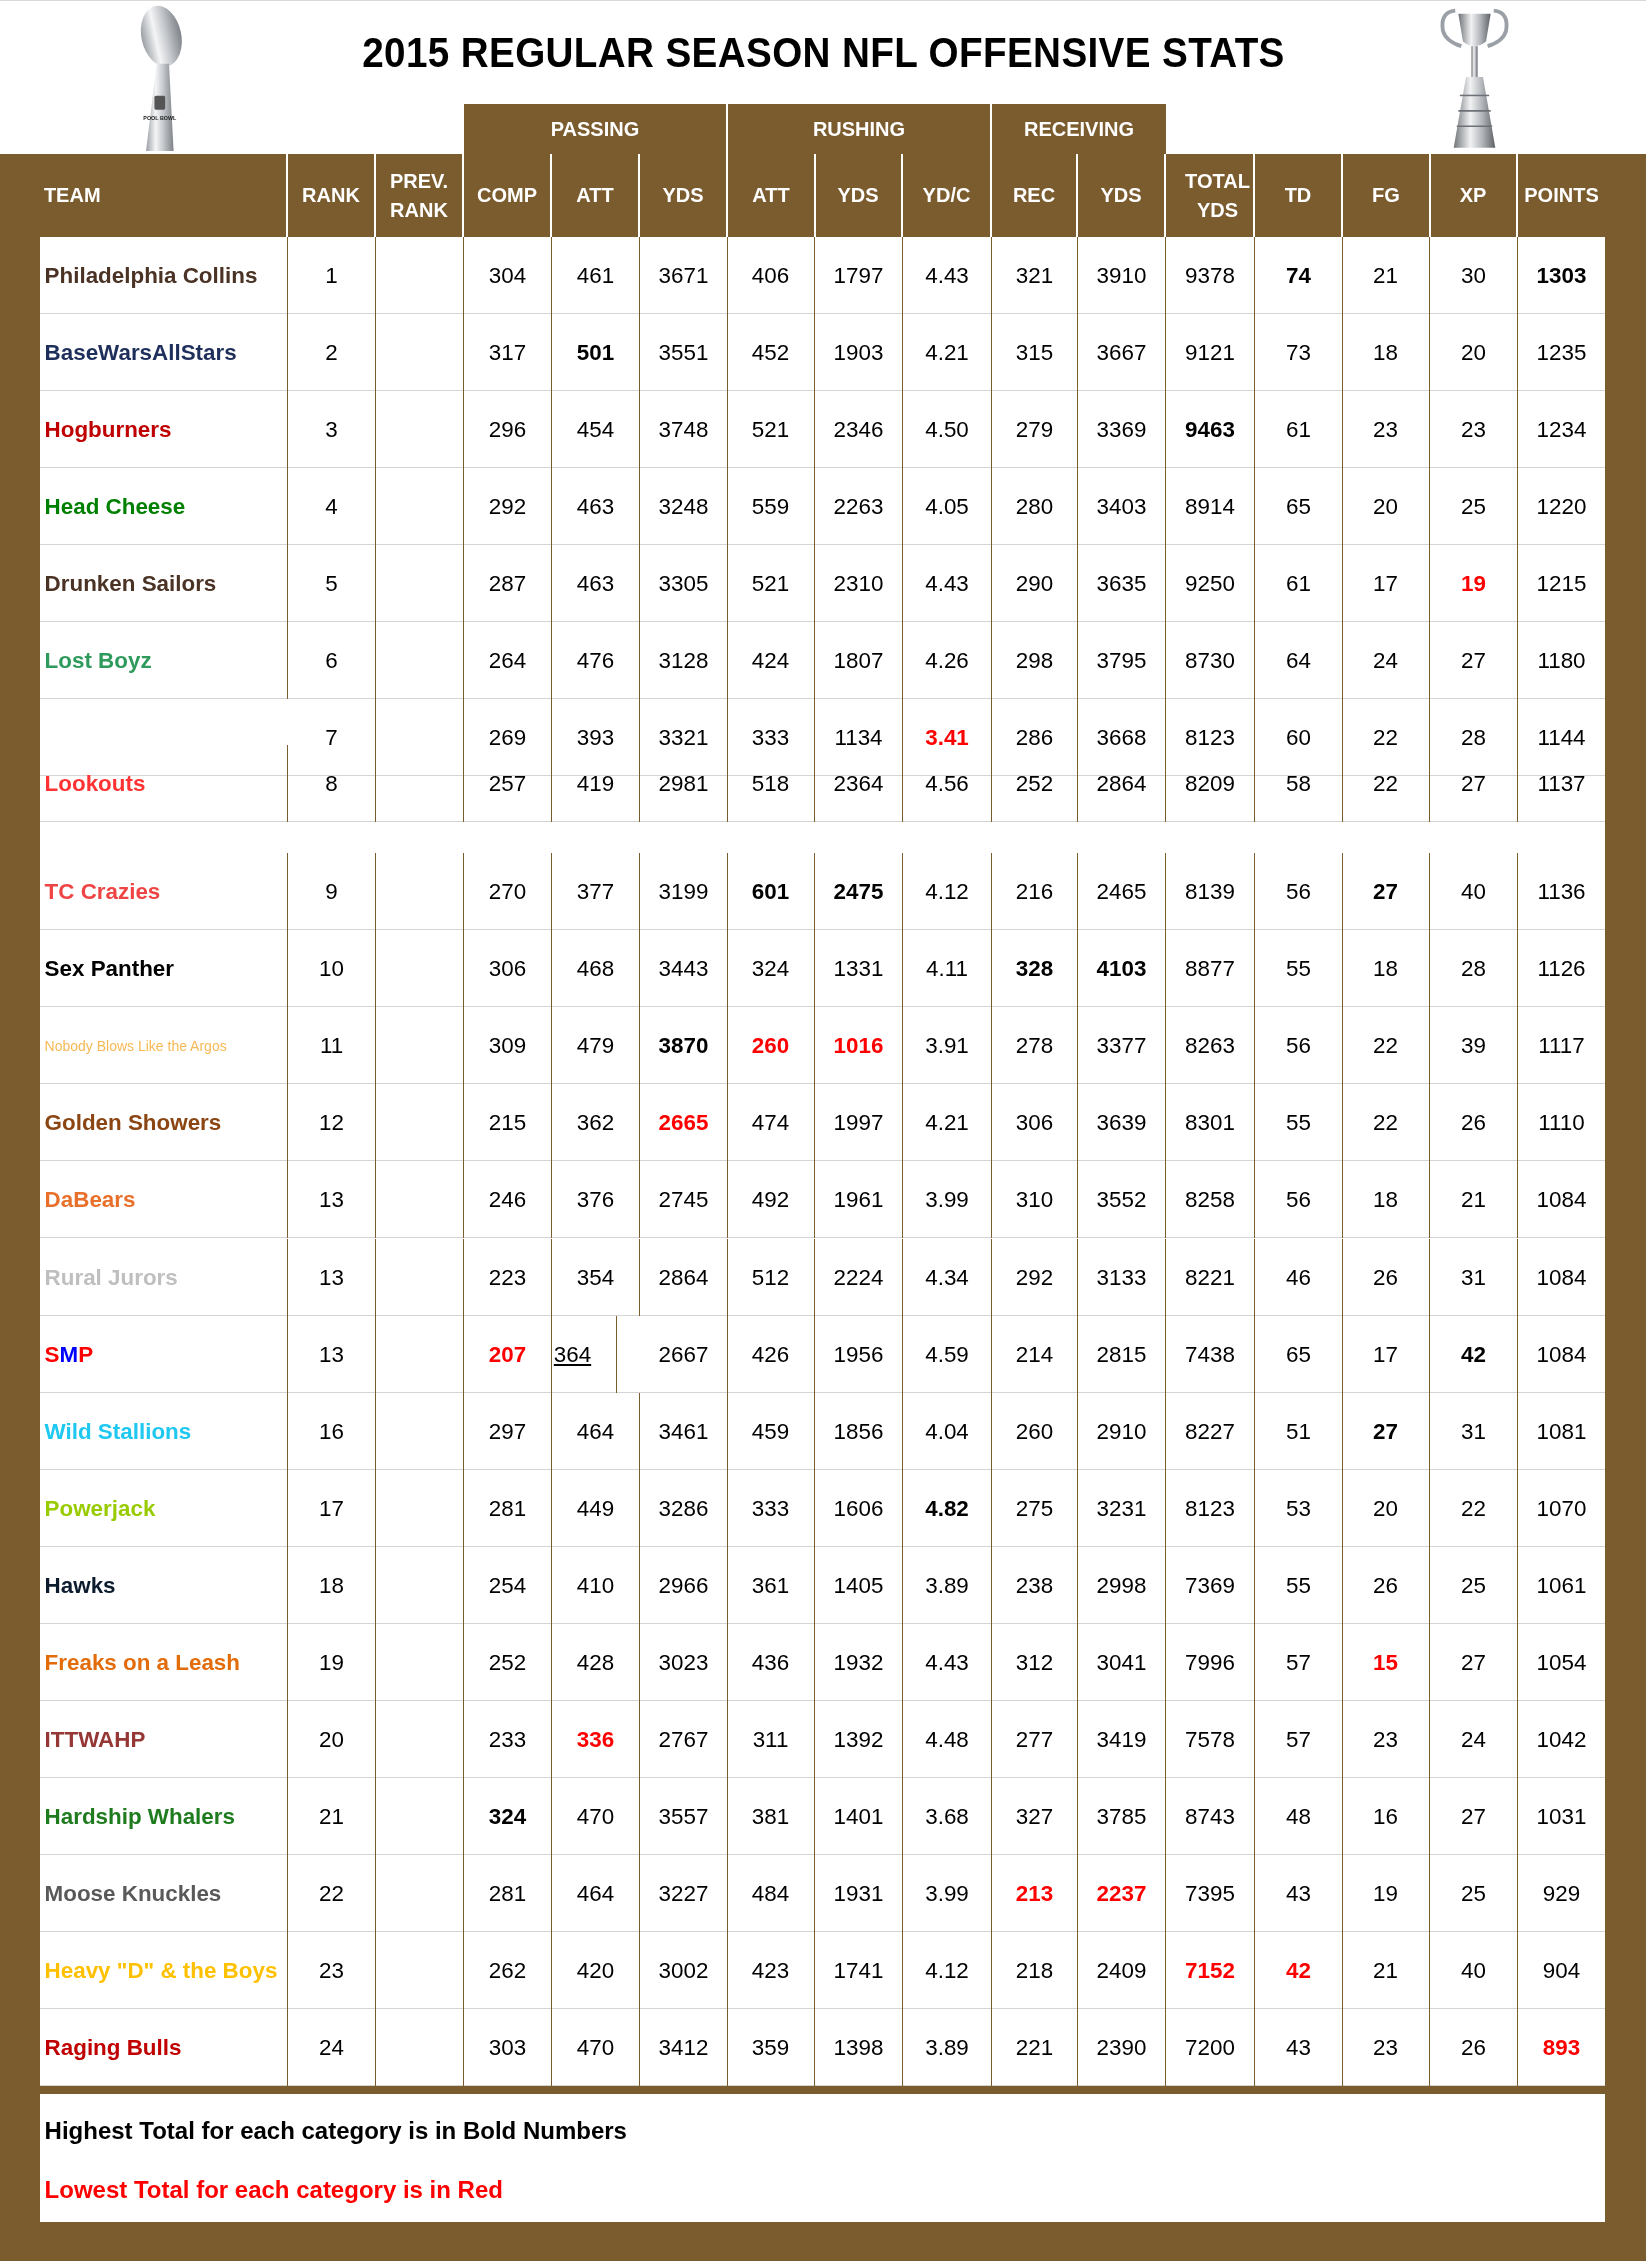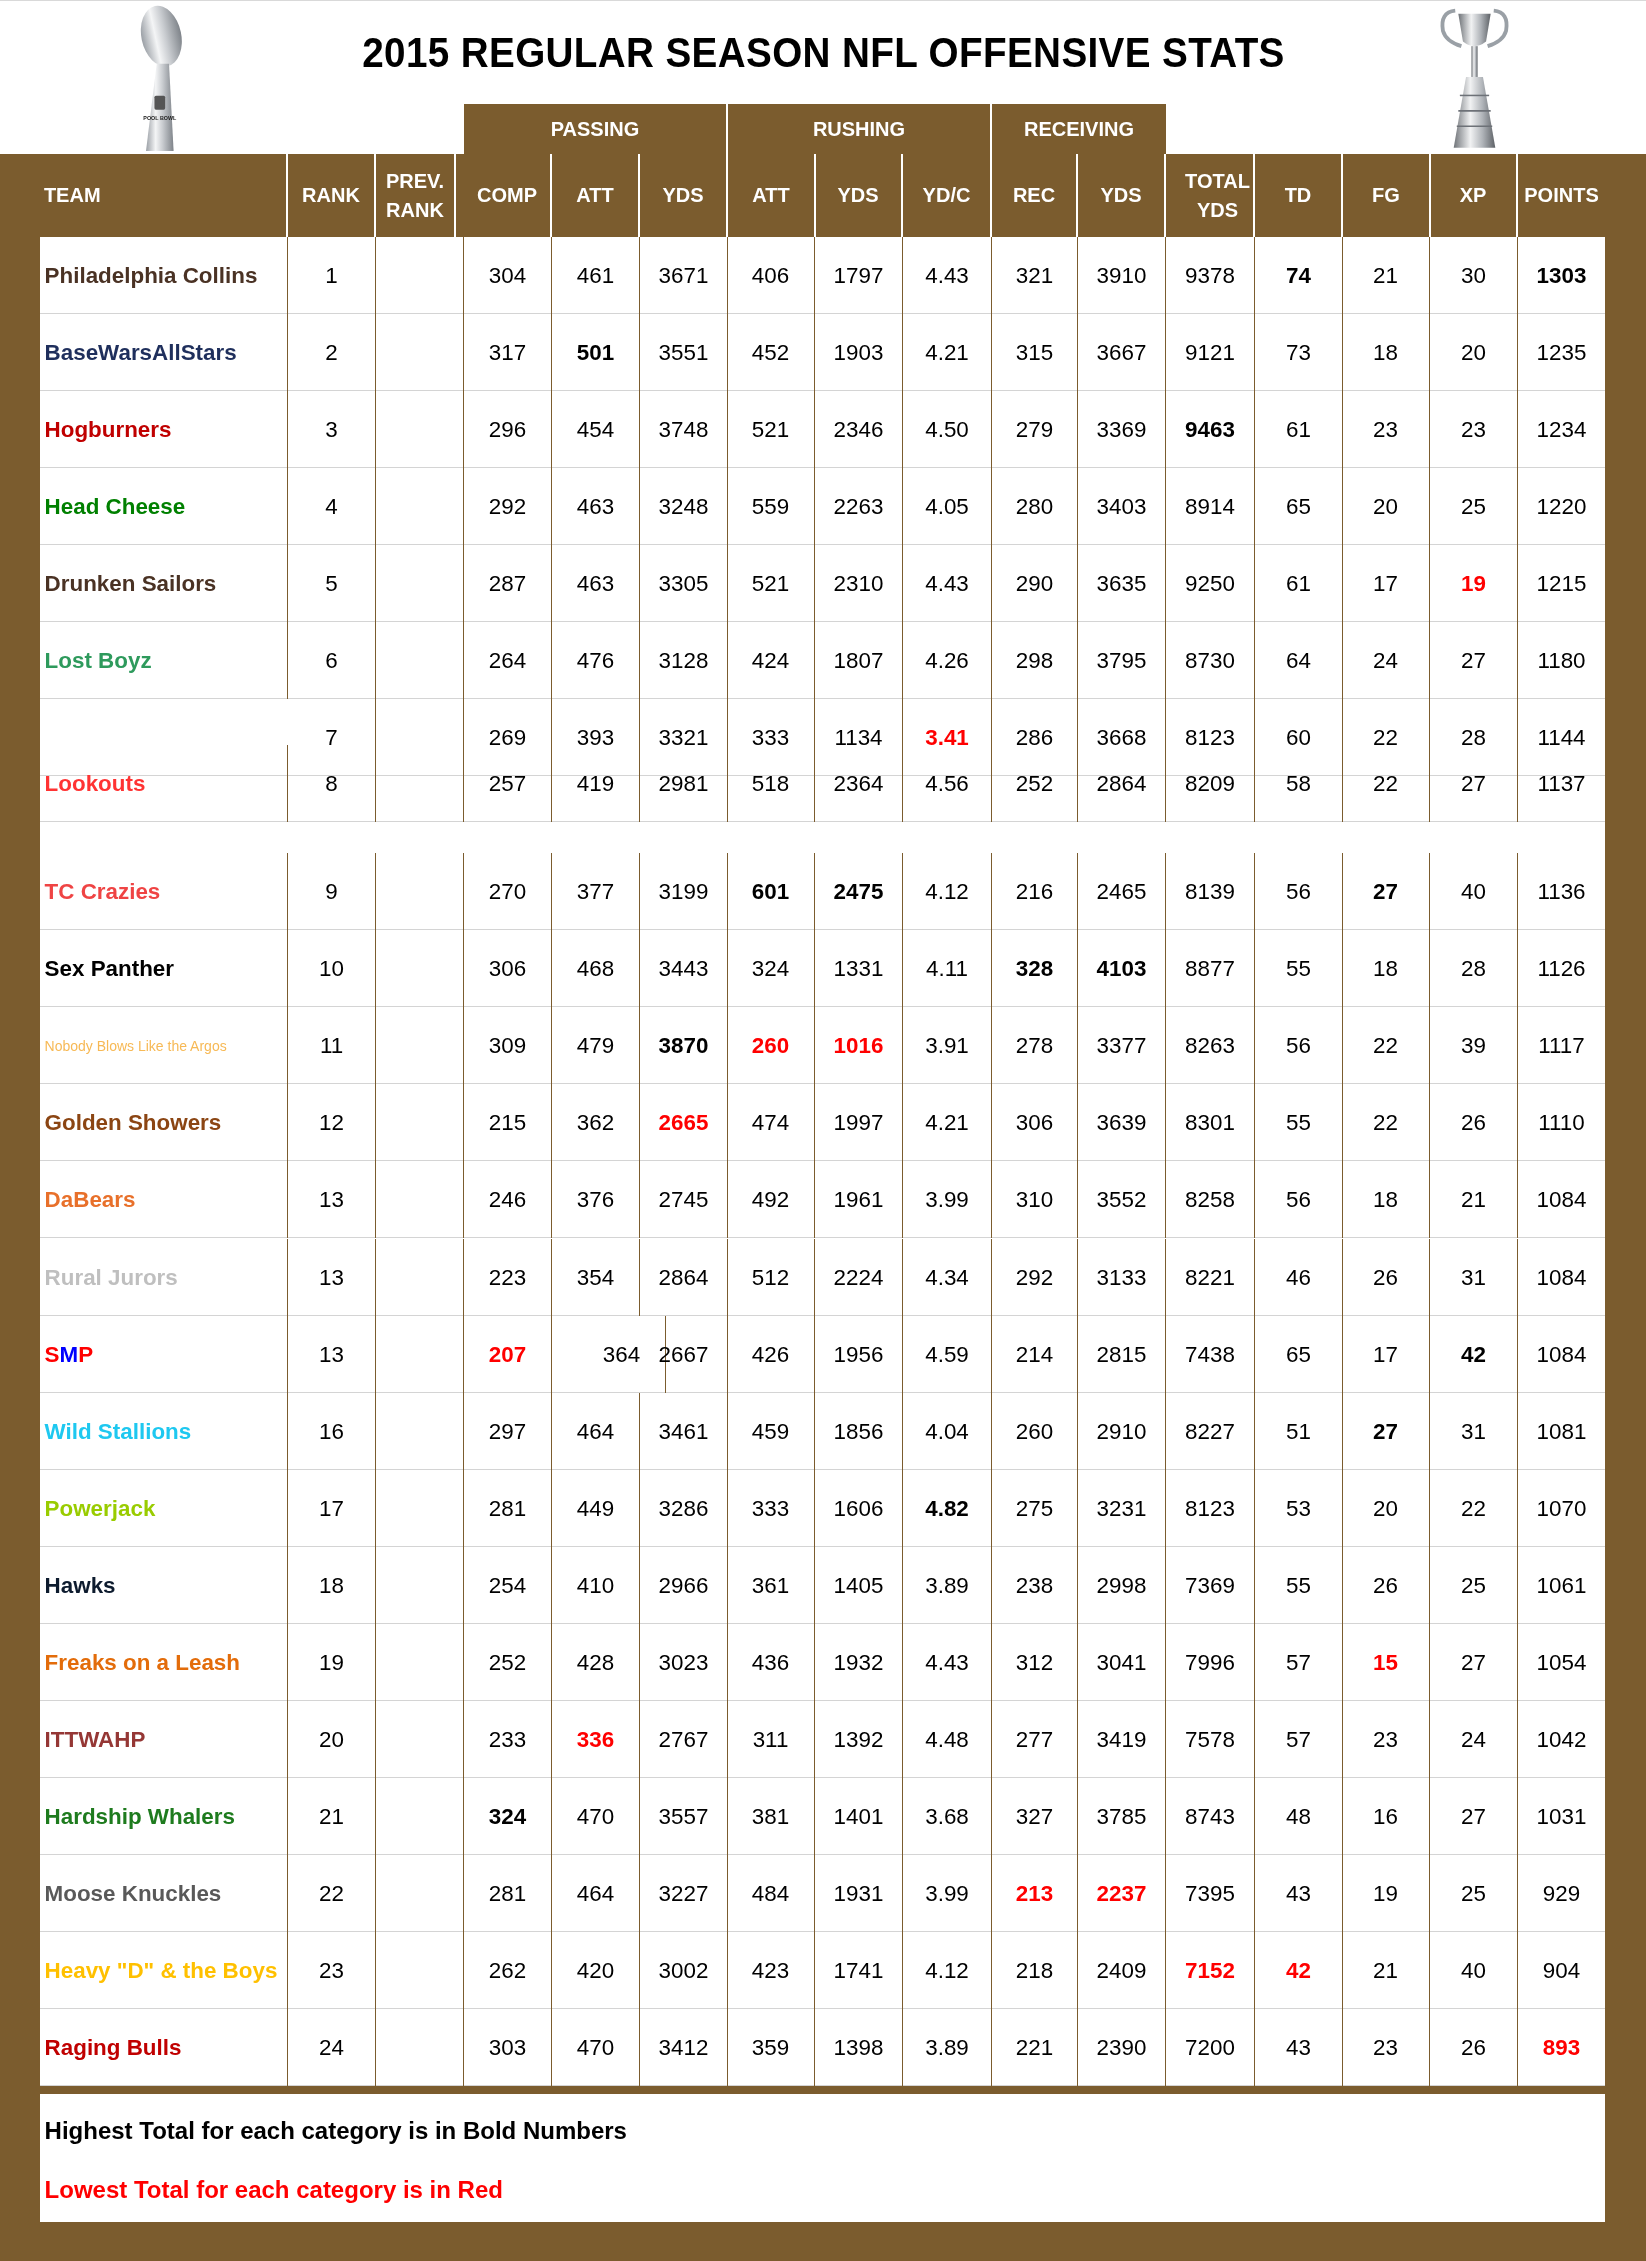--- a/index.html
+++ b/index.html
@@ -70,21 +70,21 @@
 <div class="grp" style="left:464px;width:264px;border-right:2.3px solid #fff;">PASSING</div>
 <div class="grp" style="left:728px;width:264px;border-right:2.3px solid #fff;">RUSHING</div>
 <div class="grp" style="left:992px;width:174px;">RECEIVING</div>
 
 <div class="hdr team" style="left:40px;width:248px;">
     <span>TEAM</span>
   </div>
 <div class="hdr" style="left:288px;width:88px;">
     <span>RANK</span>
   </div>
-<div class="hdr" style="left:376px;width:80px;flex-direction:column;">
+<div class="hdr" style="left:376px;width:88px;flex-direction:column;">
     <span>PREV.</span>
     <span>RANK</span>
   </div>
 <div class="hdr" style="left:464px;width:88px;top:154px;">
     <span>COMP</span>
   </div>
 <div class="hdr" style="left:552px;width:88px;">
     <span>ATT</span>
   </div>
 <div class="hdr" style="left:640px;width:88px;">
@@ -828,21 +828,21 @@
       </div>
       <div class="cell" style="left: 248px; width: 88px;">
         <span>13</span>
       </div>
       <div class="cell" style="left: 336px; width: 88px;">
         <span></span>
       </div>
       <div class="cell" style="left: 424px; width: 88px;">
         <span class="r">207</span>
       </div>
-      <div class="cell" style="left: 538px; width: 88px;">
+      <div class="cell" style="left: 489px; width: 88px; text-decoration: underline;">
         <span>364</span>
       </div>
       <div class="cell" style="left: 600px; width: 88px;">
         <span>2667</span>
       </div>
       <div class="cell" style="left: 687px; width: 88px;">
         <span>426</span>
       </div>
       <div class="cell" style="left: 775px; width: 88px;">
         <span>1956</span>

